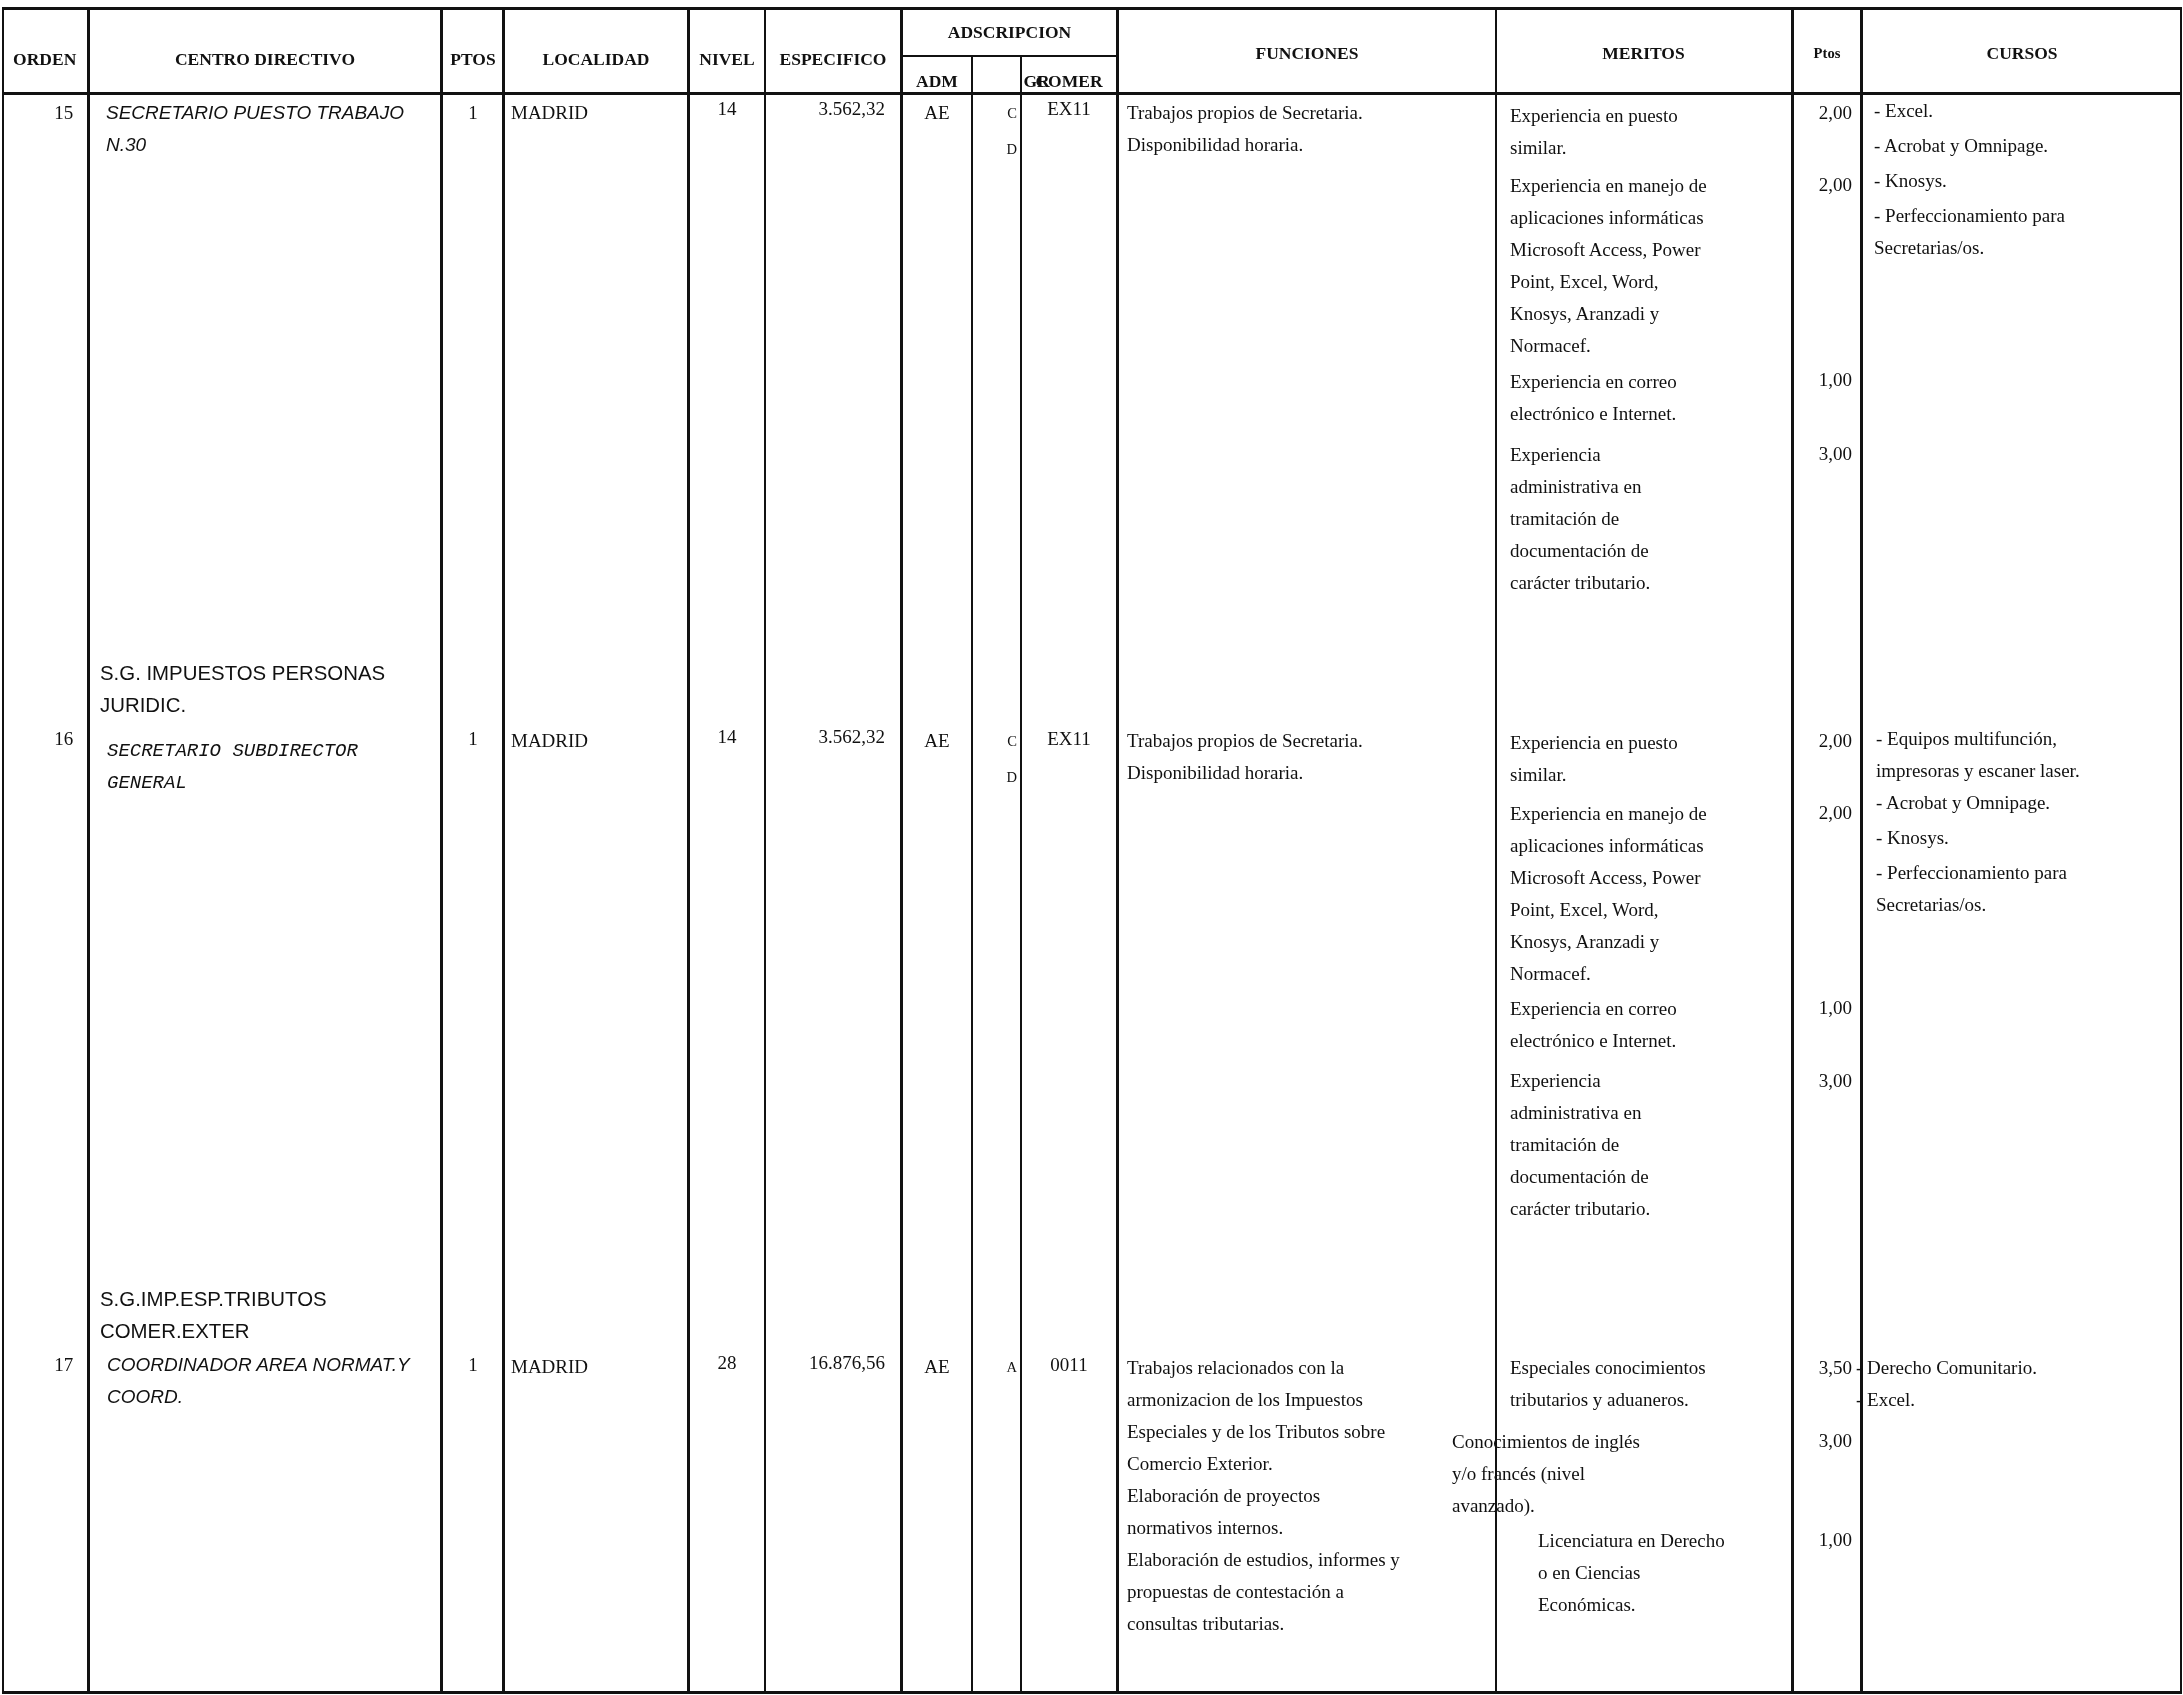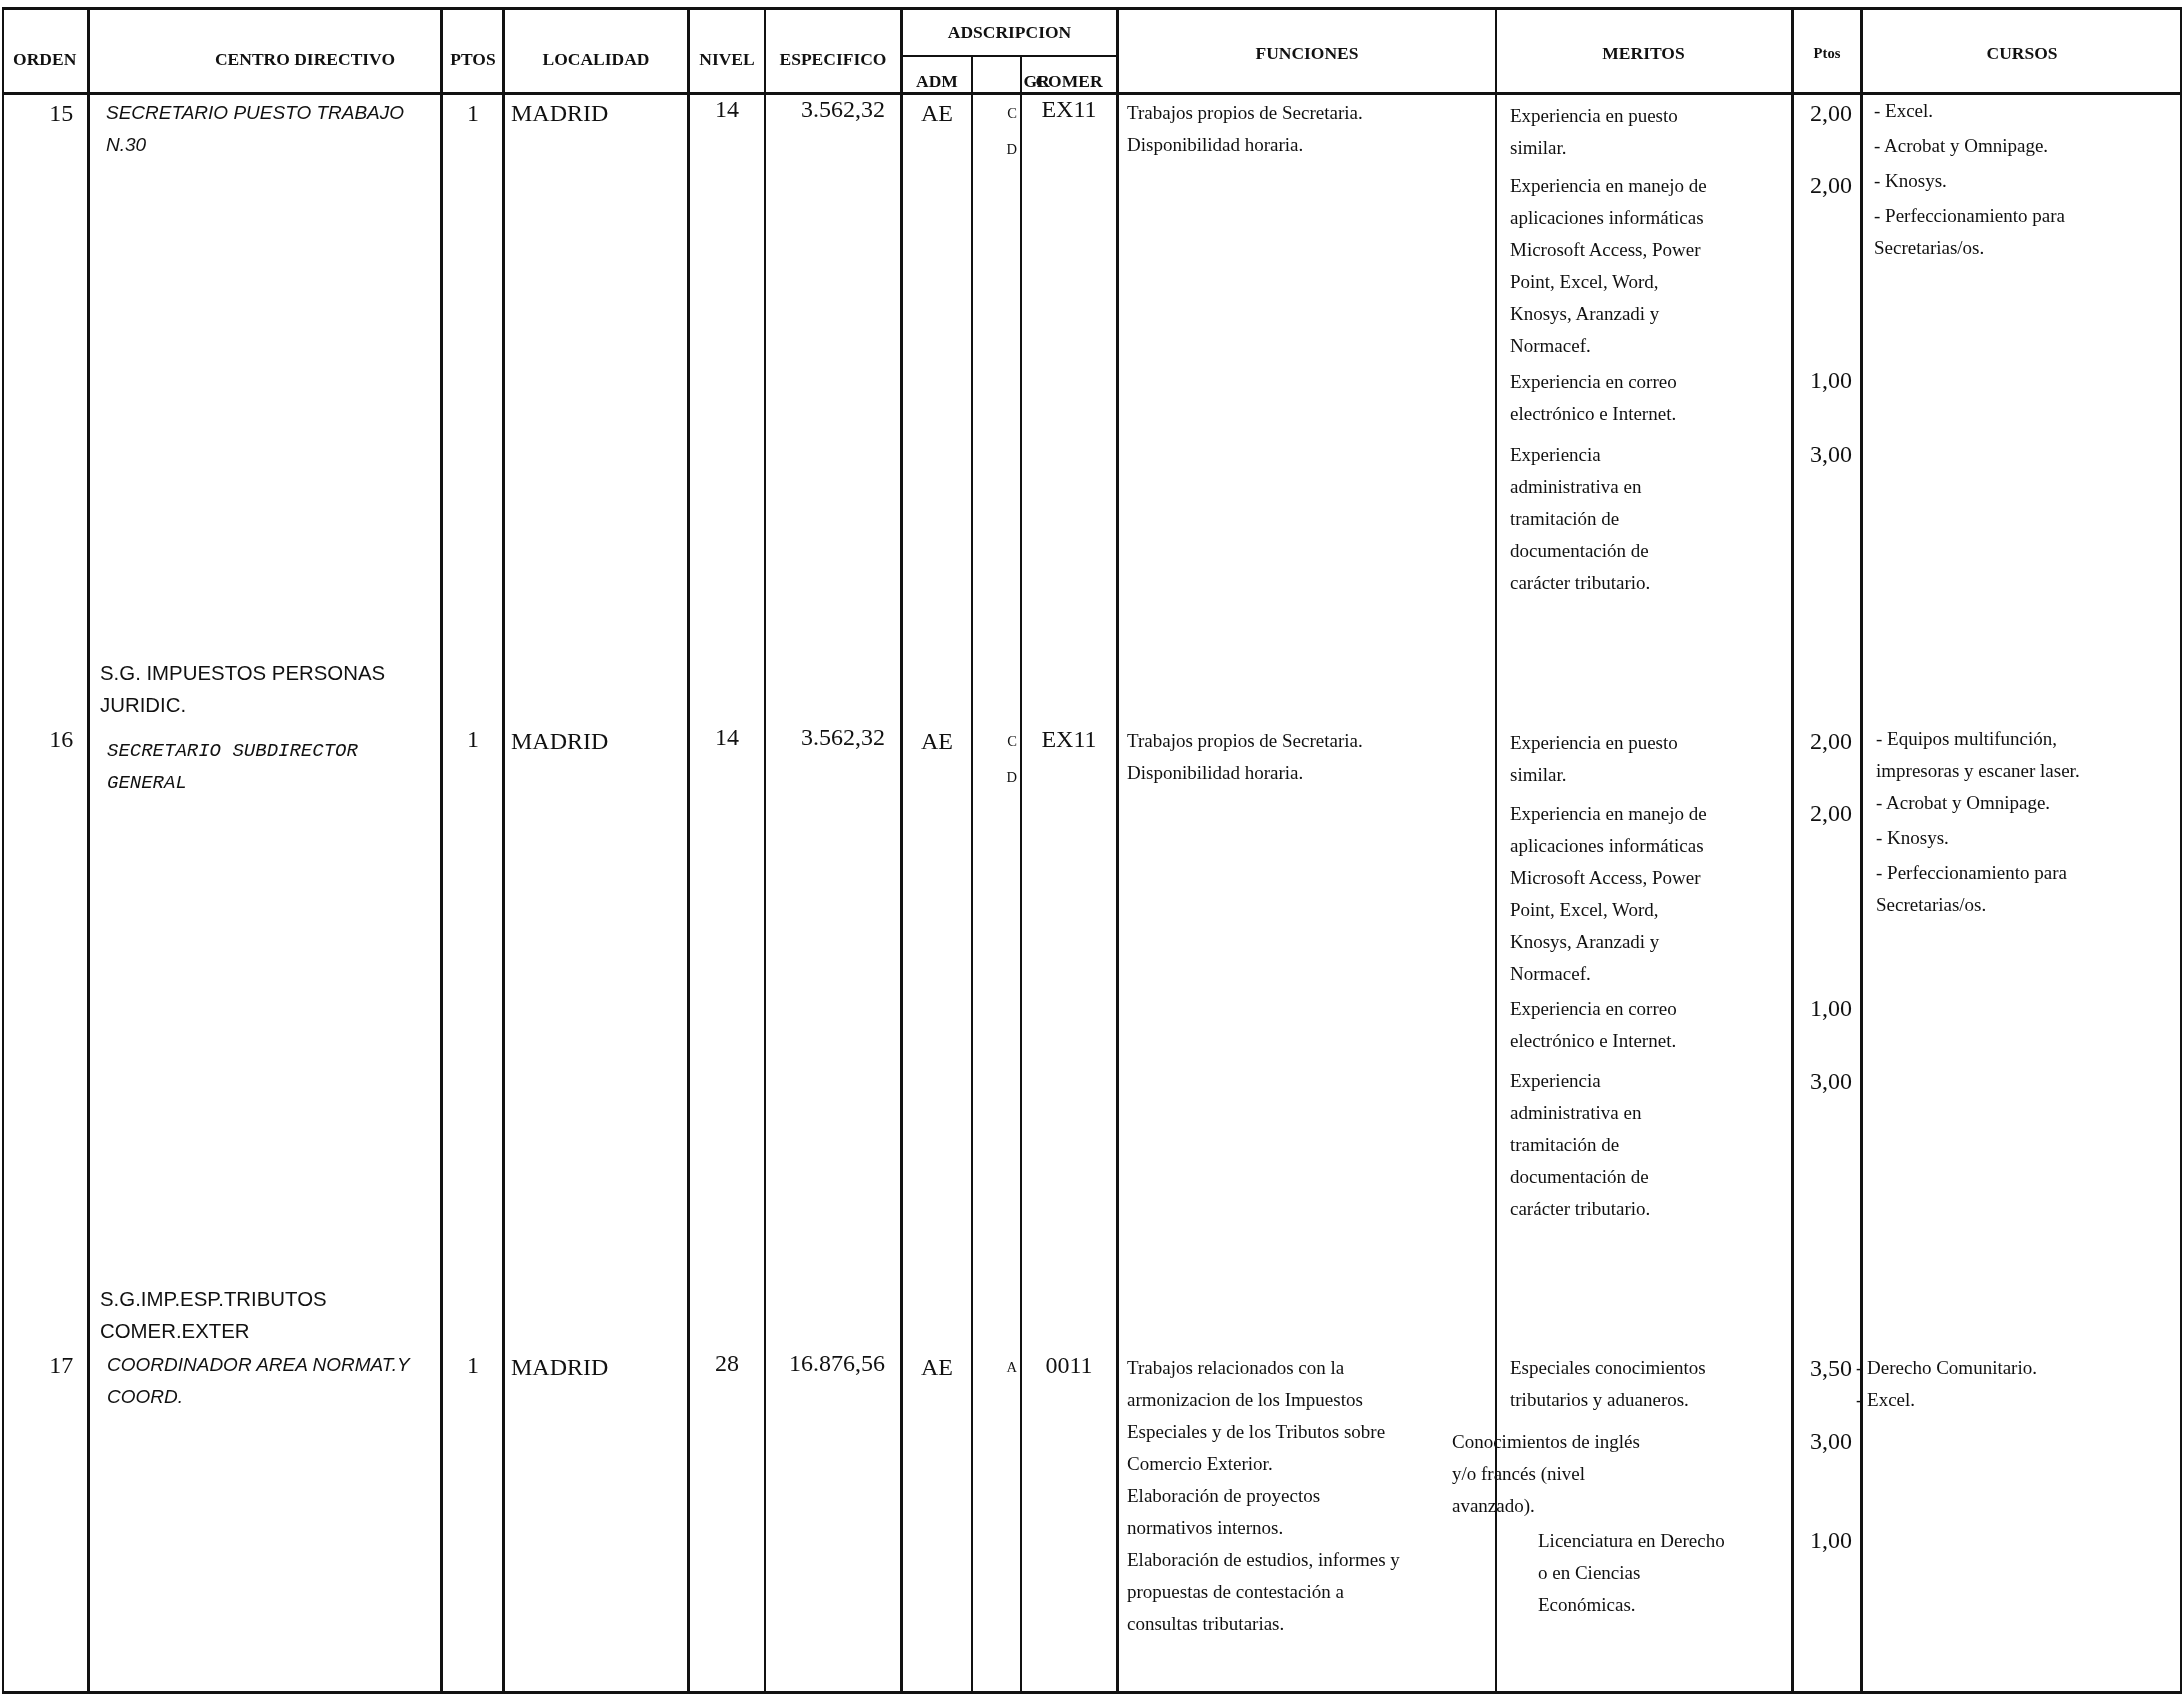--- a/index.html
+++ b/index.html
@@ -5,21 +5,21 @@
   html, body { margin:0; padding:0; background:#ffffff; }
   body { width:2183px; height:1695px; position:relative; overflow:hidden;
          font-family:"Liberation Serif", serif; color:#111; }
   .page { position:absolute; left:0; top:0; width:2183px; height:1695px; }
   .vline { position:absolute; top:7.3px; width:2.9px; background:#111; height:1685px; }
   .vline.thin { width:2.2px; }
   .hline { position:absolute; left:2.2px; height:2.9px; background:#111; width:2180px; }
   .hdr { position:absolute; font-weight:bold; font-size:17.5px; text-align:center;
          display:flex; align-items:center; justify-content:center; line-height:1; }
   .hdr.small { font-size:14.6px; }
-  .cell { position:absolute; font-size:24px; line-height:32px; white-space:nowrap; }
+  .cell { position:absolute; font-size:19px; line-height:32px; white-space:nowrap; }
   .cell.r { text-align:right; }
   .cell.c { text-align:center; }
   .sans { font-family:"Liberation Sans", sans-serif; }
   .ital { font-style:italic; }
   .sec { position:absolute; font-family:"Liberation Sans", sans-serif; font-size:20.4px; line-height:32px; }
   .block { position:absolute; font-size:19px; line-height:32px; }
   .block div { white-space:nowrap; }
 </style>
 </head>
 <body>
@@ -40,21 +40,21 @@
   <div class="vline" style="left:900px;"></div>
   <div class="vline thin" style="left:971px; top:57px; height:1636px;"></div>
   <div class="vline thin" style="left:1020px; top:57px; height:1636px;"></div>
   <div class="vline" style="left:1116px;"></div>
   <div class="vline thin" style="left:1495px;"></div>
   <div class="vline" style="left:1791px;"></div>
   <div class="vline" style="left:1860px;"></div>
   <div class="vline thin" style="left:2180px;"></div>
 
   <div class="hdr" style="left:2.2px; top:8.7px; width:85px; height:102px;">ORDEN</div>
-  <div class="hdr" style="left:90px; top:8.7px; width:350px; height:102px;padding-left:40px;">CENTRO DIRECTIVO</div>
+  <div class="hdr" style="left:90px; top:8.7px; width:350px; height:102px;">CENTRO DIRECTIVO</div>
   <div class="hdr" style="left:443px; top:8.7px; width:60px; height:102px;">PTOS</div>
   <div class="hdr" style="left:505px; top:8.7px; width:182px; height:102px;">LOCALIDAD</div>
   <div class="hdr" style="left:690px; top:8.7px; width:74px; height:102px;">NIVEL</div>
   <div class="hdr" style="left:766px; top:8.7px; width:134px; height:102px;">ESPECIFICO</div>
   <div class="hdr" style="left:903px; top:10.2px; width:213px; height:45px;">ADSCRIPCION</div>
   <div class="hdr" style="left:903px; top:70px; width:68px; height:23px;">ADM</div>
   <div class="hdr" style="left:973px; top:70px; width:47px; height:23px;margin-left:40px;">GR</div>
   <div class="hdr" style="left:1022px; top:70px; width:94px; height:23px;">COMER</div>
   <div class="hdr" style="left:1119px; top:8.7px; width:376px; height:90px;">FUNCIONES</div>
   <div class="hdr" style="left:1497px; top:8.7px; width:293px; height:90px;">MERITOS</div>

